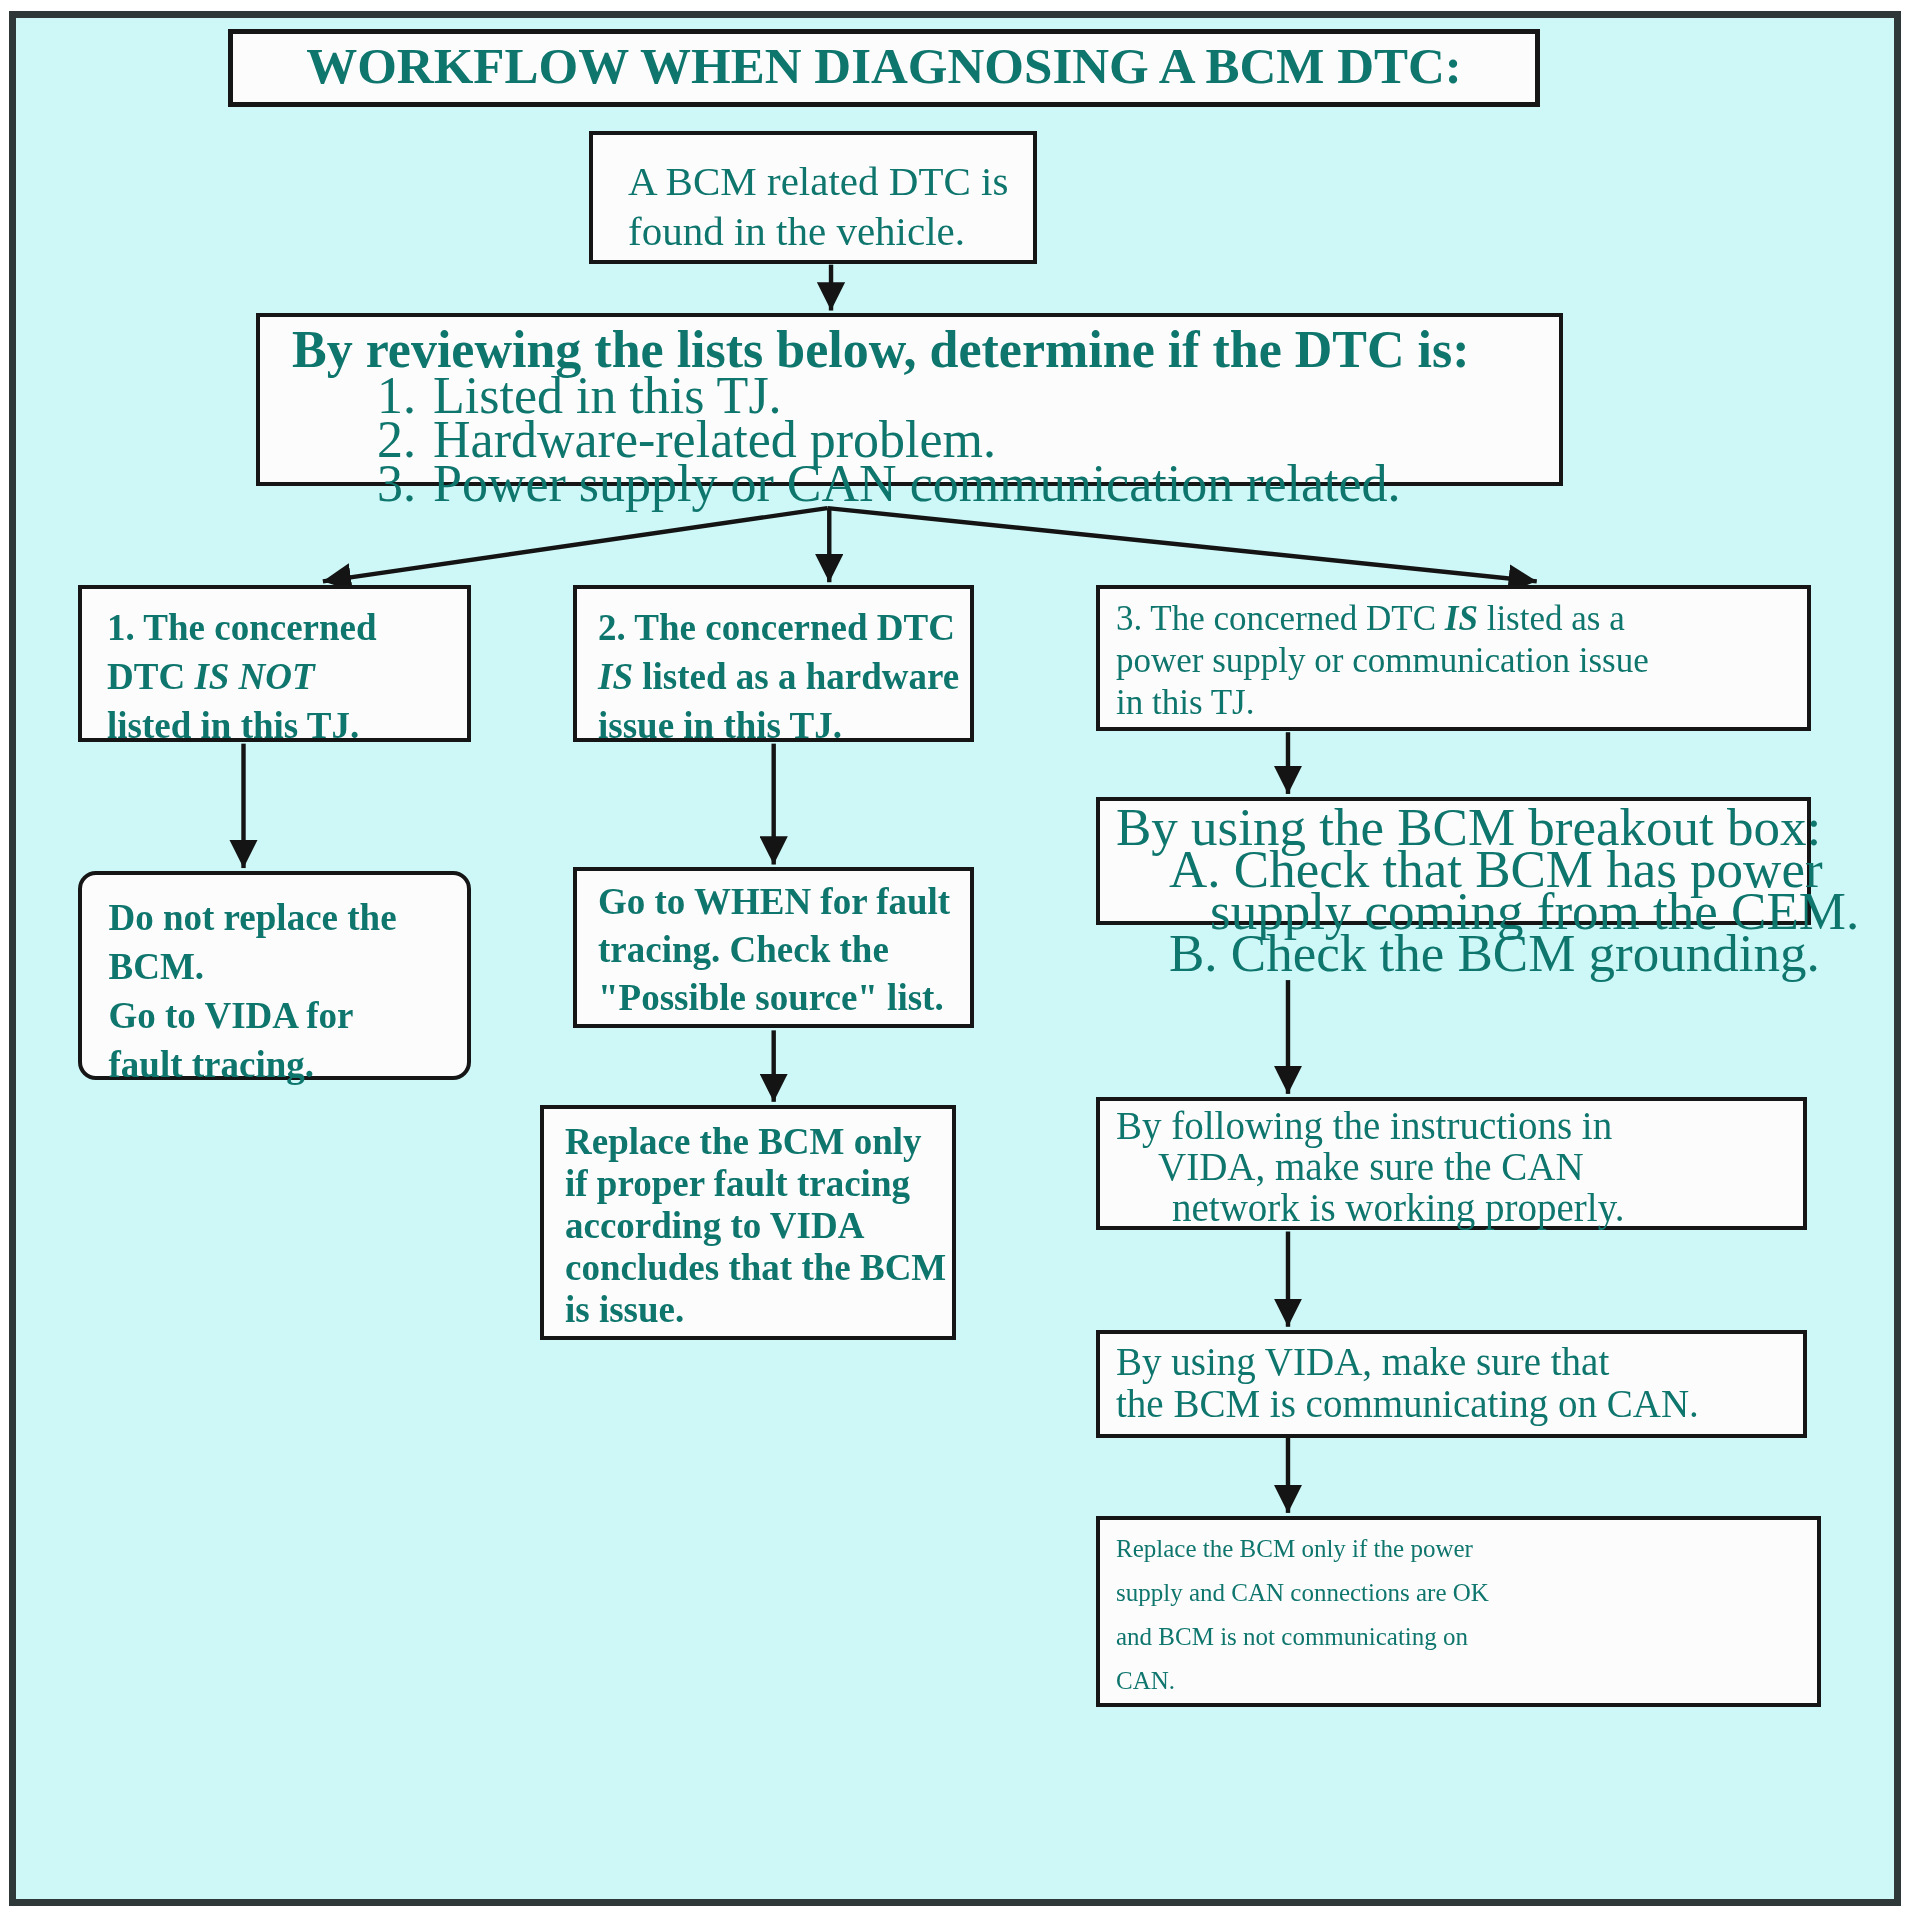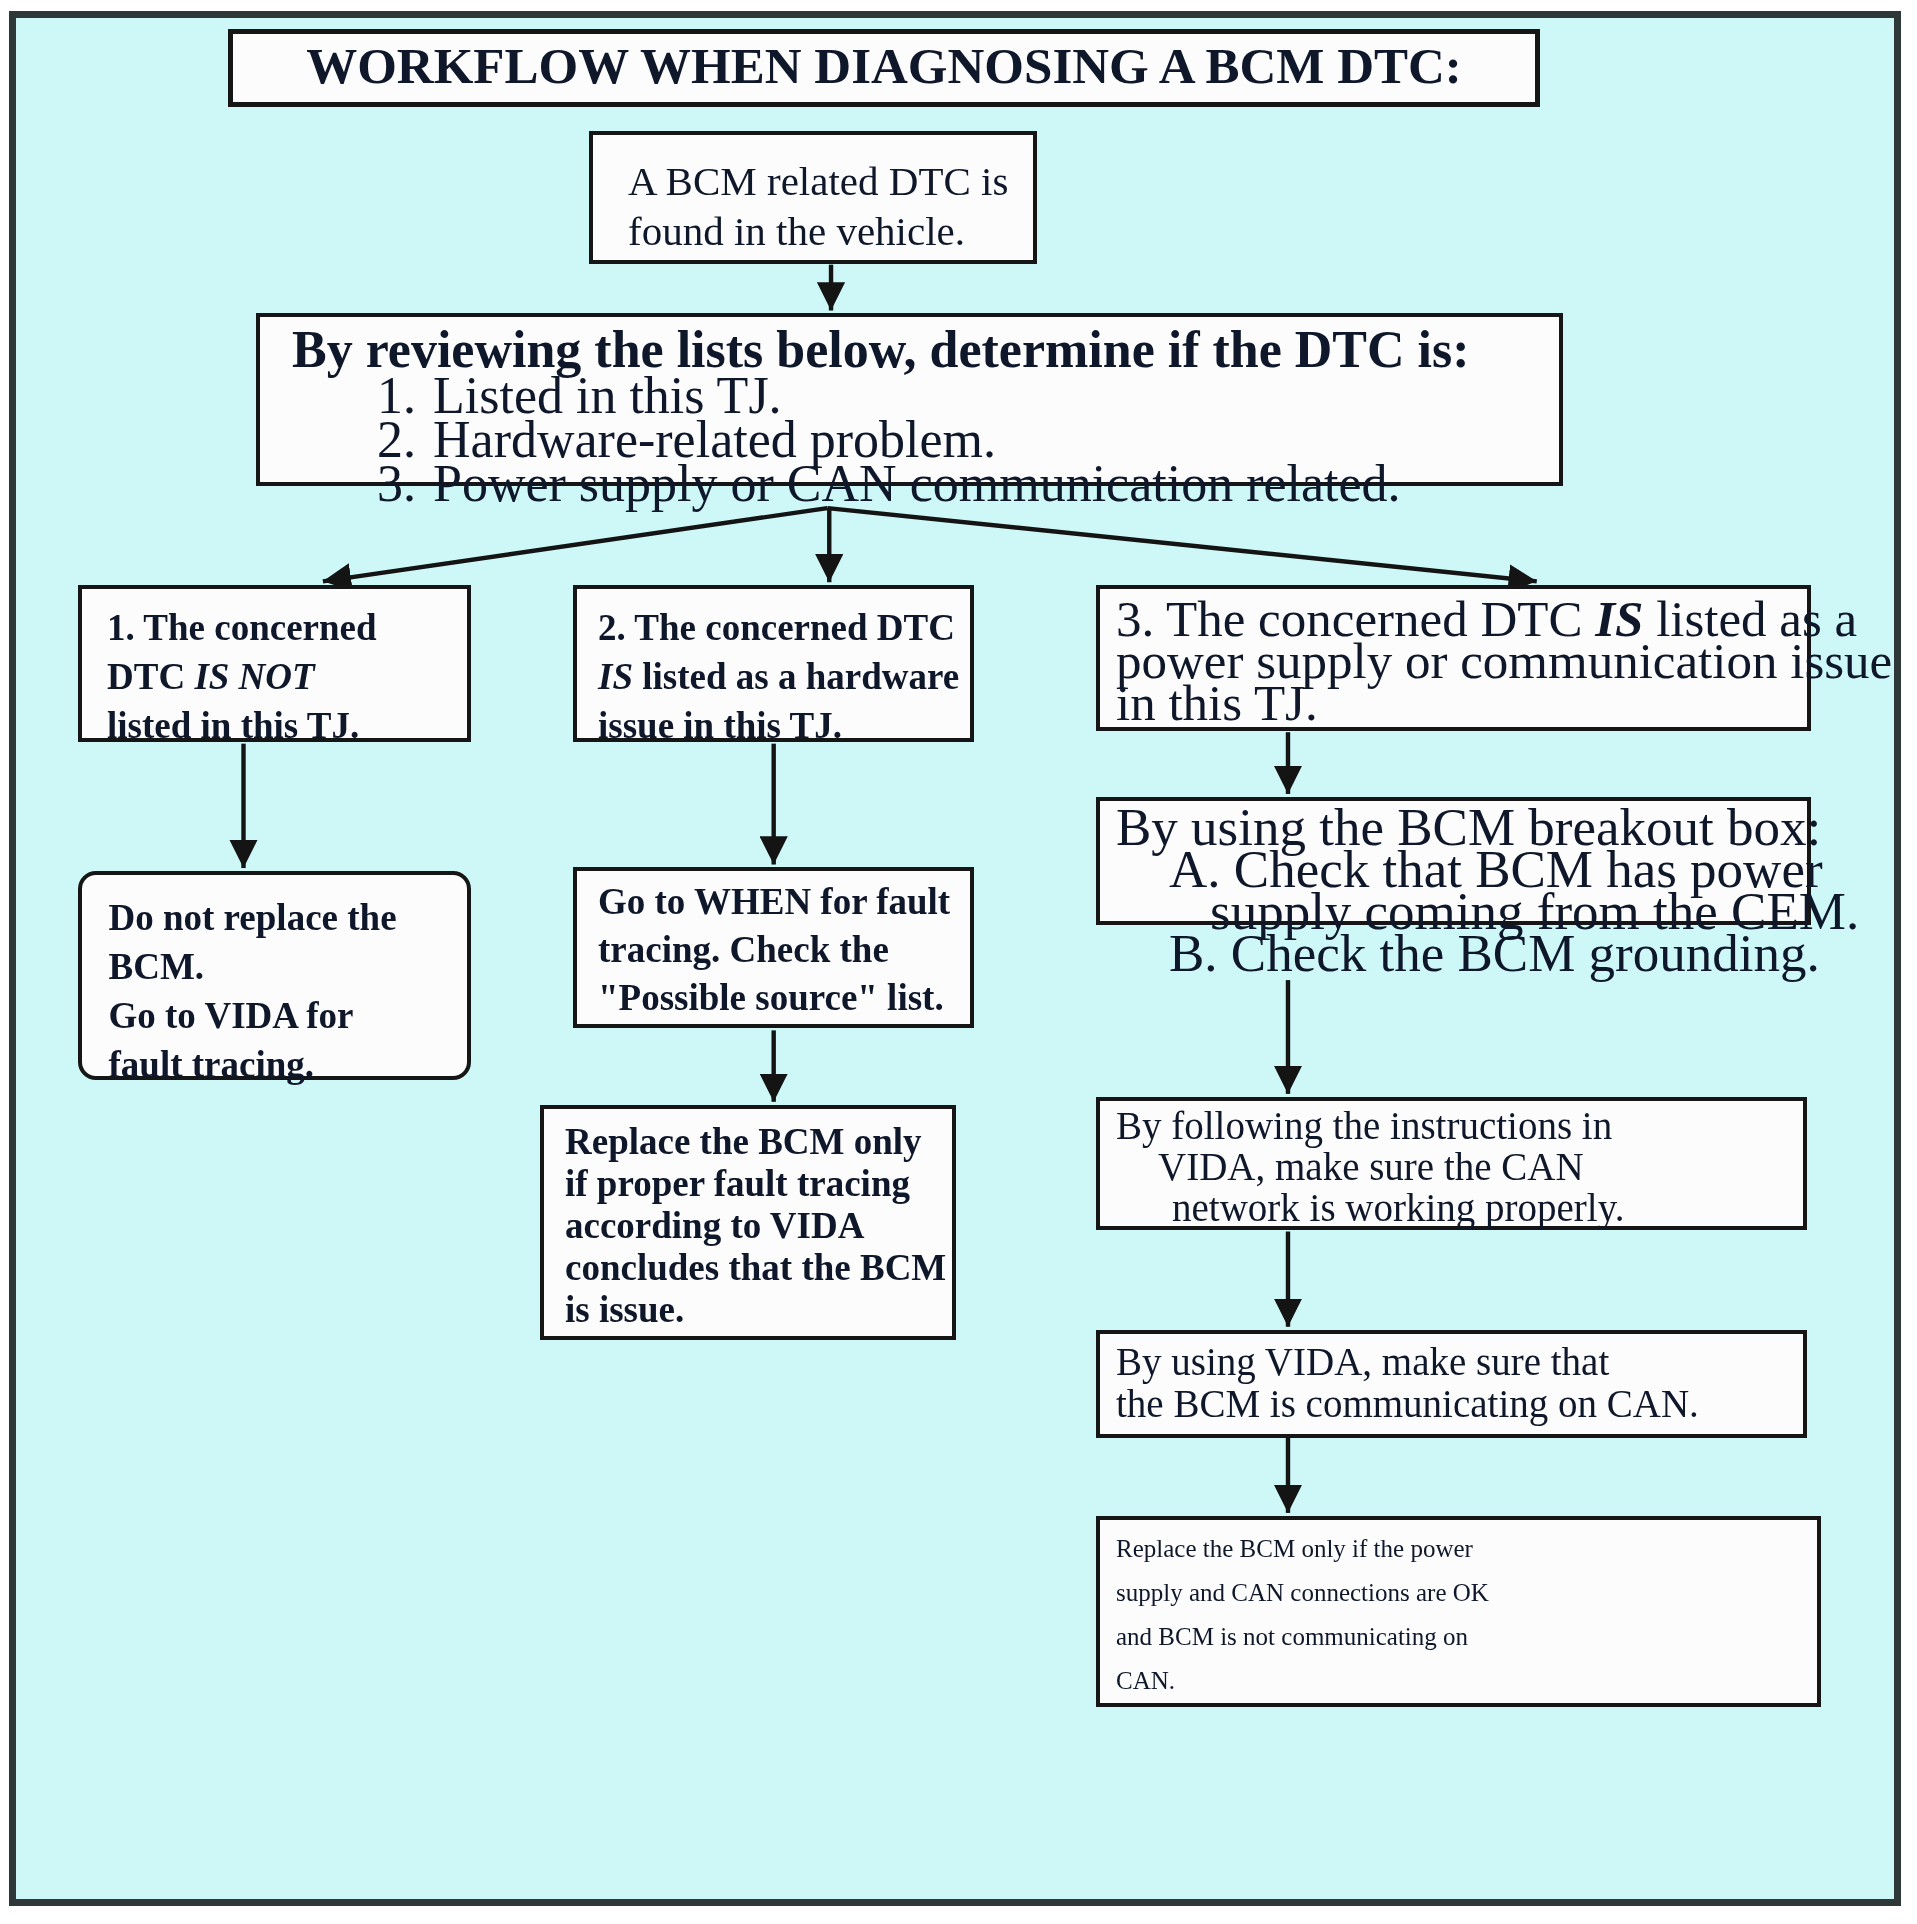--- a/index.html
+++ b/index.html
@@ -1,17 +1,17 @@
 <!DOCTYPE html>
 <html style="font-size:14px"><head>
 <meta charset="utf-8">
 <style>
   html,body{margin:0;padding:0;background:#ffffff;}
   .page{position:relative;width:1917px;height:1924px;overflow:hidden;
-        font-family:"Liberation Serif","DejaVu Serif",serif;color:#0f172a;}
+        font-family:"Liberation Serif","DejaVu Serif",serif;color:#0f766e;}
   .frame{position:absolute;left:8.8px;top:10.6px;width:1892px;height:1895px;
          background:#cdf8f7;border:7px solid #2e3838;box-sizing:border-box;}
   .arrows{position:absolute;left:0;top:0;width:1917px;height:1924px;}
   .box{position:absolute;background:#fcfcfc;border:4.4px solid #161616;box-sizing:border-box;}
   .bold{font-weight:bold;}
   .line{white-space:nowrap;}
   .em{font-weight:bold;font-style:italic;}
   .title-box{border-width:5.3px;text-align:center;font-weight:bold;font-size:51px;line-height:65px;}
   .li{margin-left:85px;}
   .num{display:inline-block;width:56px;}
@@ -87,21 +87,21 @@
   </div>
 
   <div class="box bold" style="left:540px;top:1105px;width:416px;height:235px;padding:12.4px 5.3px 0 21px;font-size:37px;line-height:42px;">
     <div class="line">Replace the BCM only</div>
     <div class="line">if proper fault tracing</div>
     <div class="line">according to VIDA</div>
     <div class="line">concludes that the BCM</div>
     <div class="line">is issue.</div>
   </div>
 
-  <div class="box" style="left:1096px;top:585px;width:715px;height:146px;padding:8.8px 5.3px 0 16px;font-size:51px;line-height:42px;">
+  <div class="box" style="left:1096px;top:585px;width:715px;height:146px;padding:8.8px 5.3px 0 16px;font-size:35px;line-height:42px;">
     <div class="line"><span>3. The concerned DTC </span><span class="em">IS</span><span> listed as a</span></div>
     <div class="line">power supply or communication issue</div>
     <div class="line">in this TJ.</div>
   </div>
 
   <div class="box" style="left:1096px;top:797px;width:715px;height:128px;padding:5.3px 5.3px 0 16px;font-size:53px;line-height:42px;">
     <div class="line">By using the BCM breakout box:</div>
     <div class="line ind1">A. Check that BCM has power</div>
     <div class="line ind2">supply coming from the CEM.</div>
     <div class="line ind1">B. Check the BCM grounding.</div>

